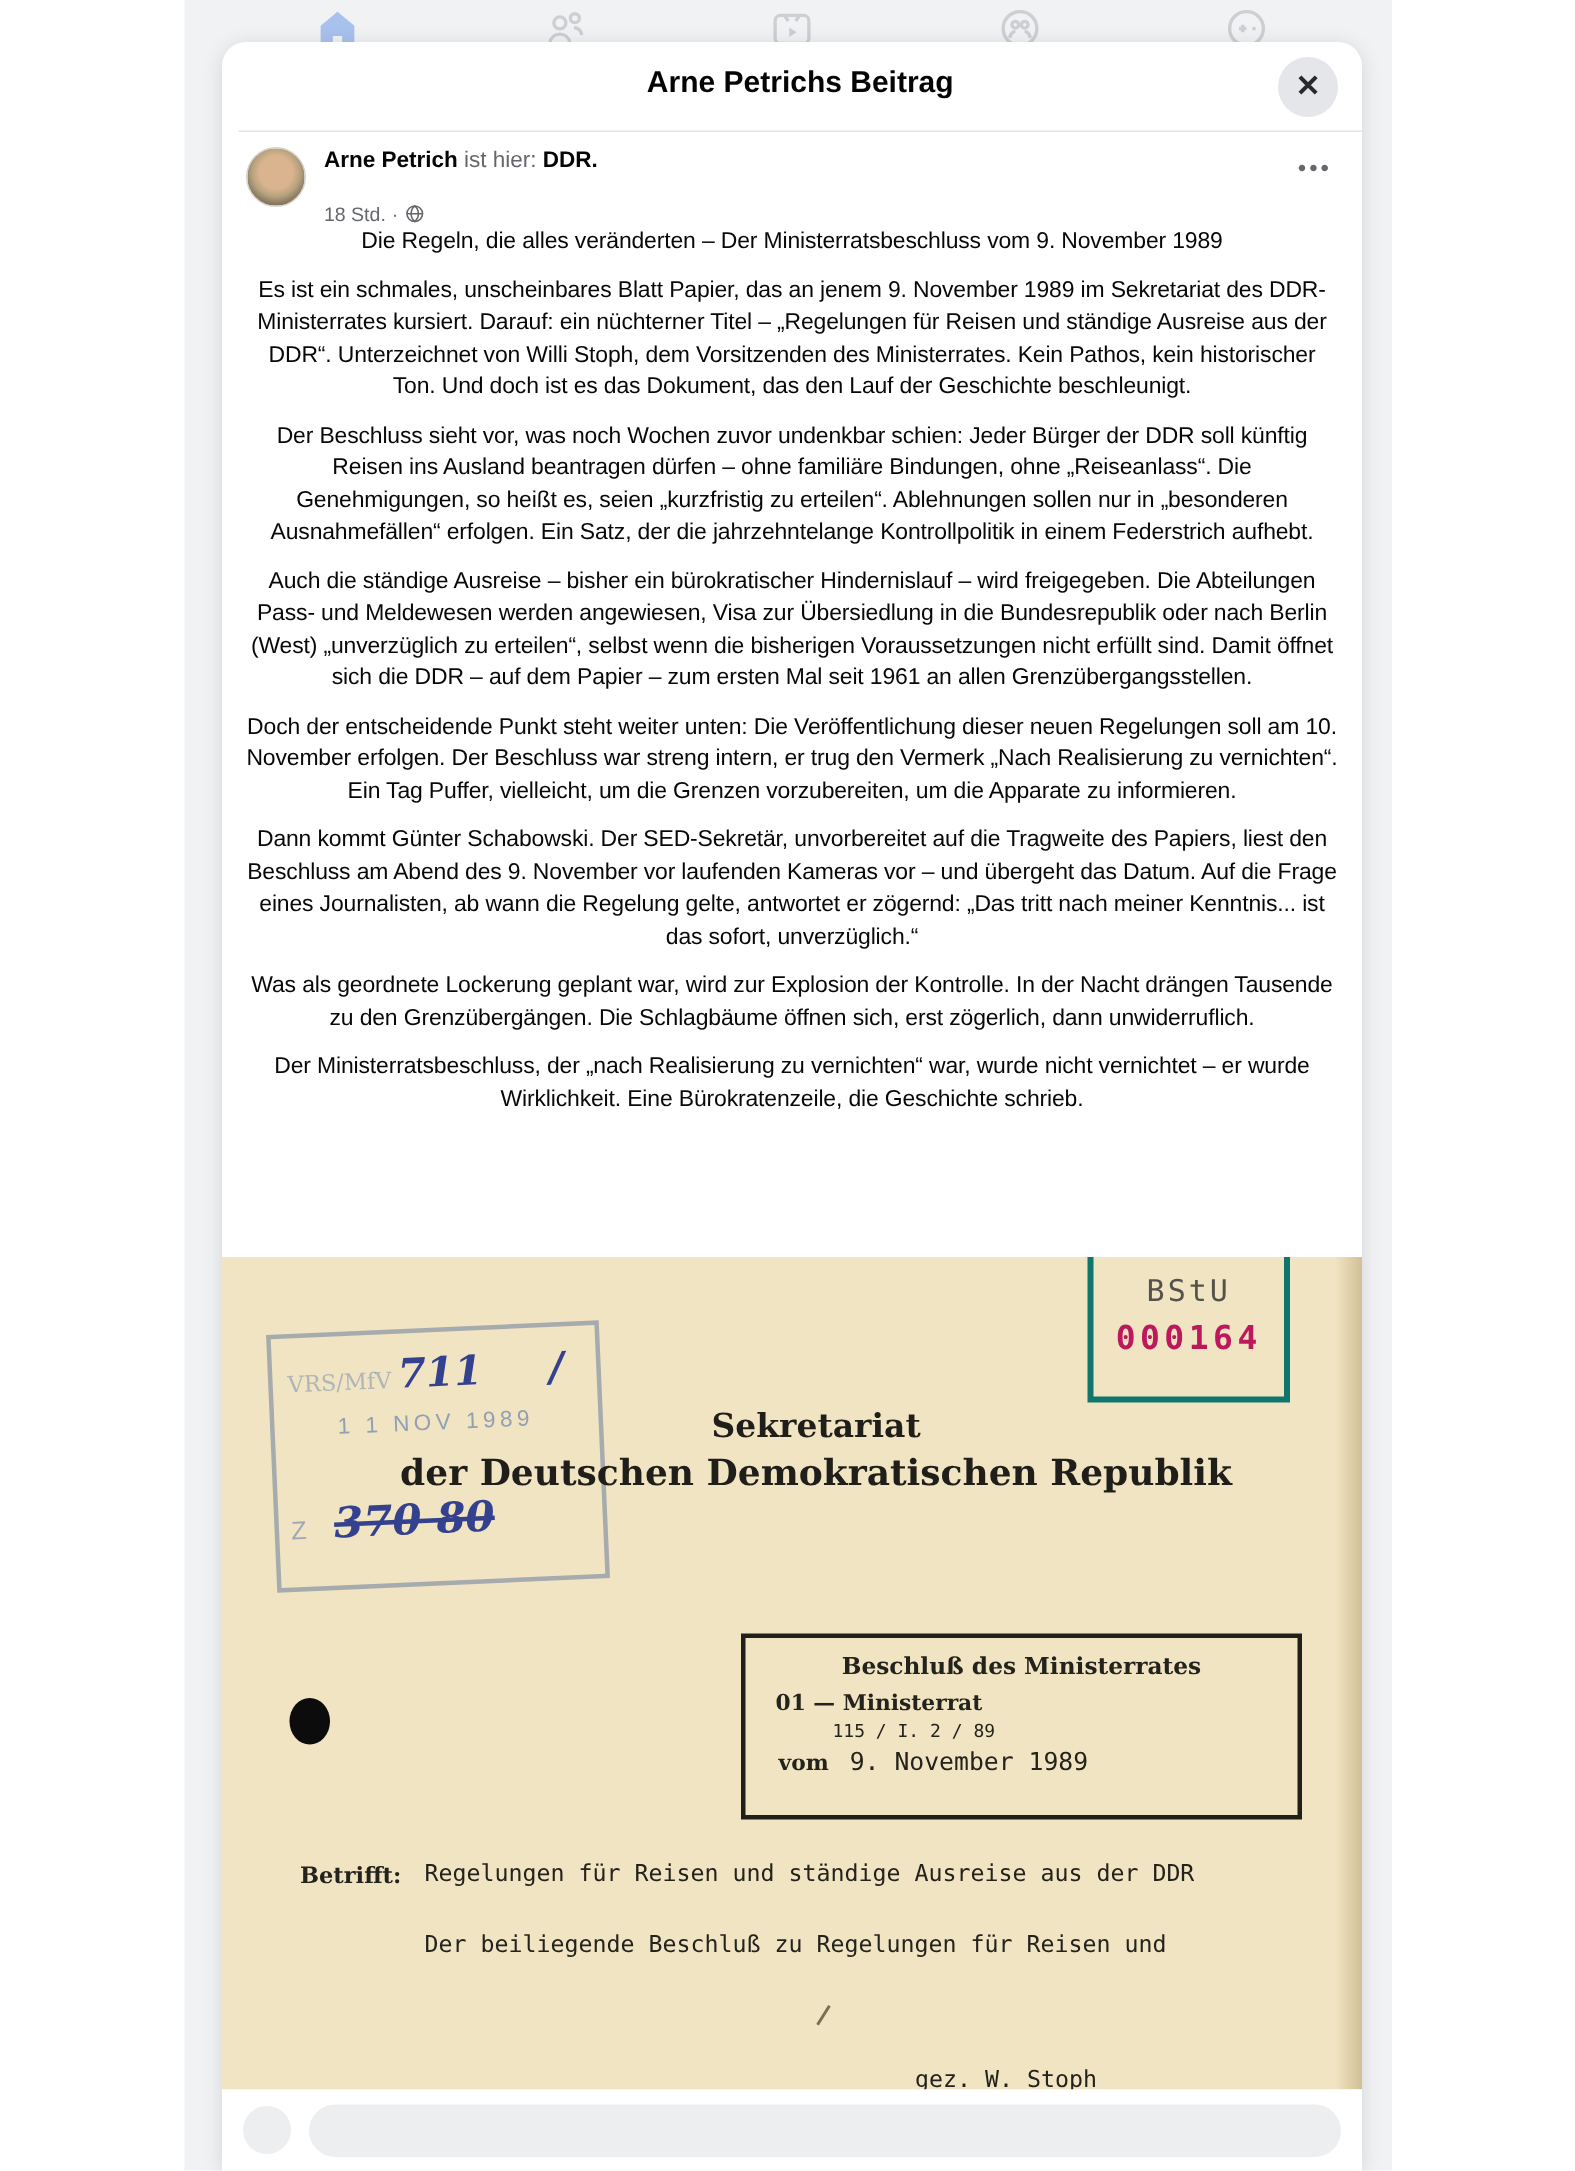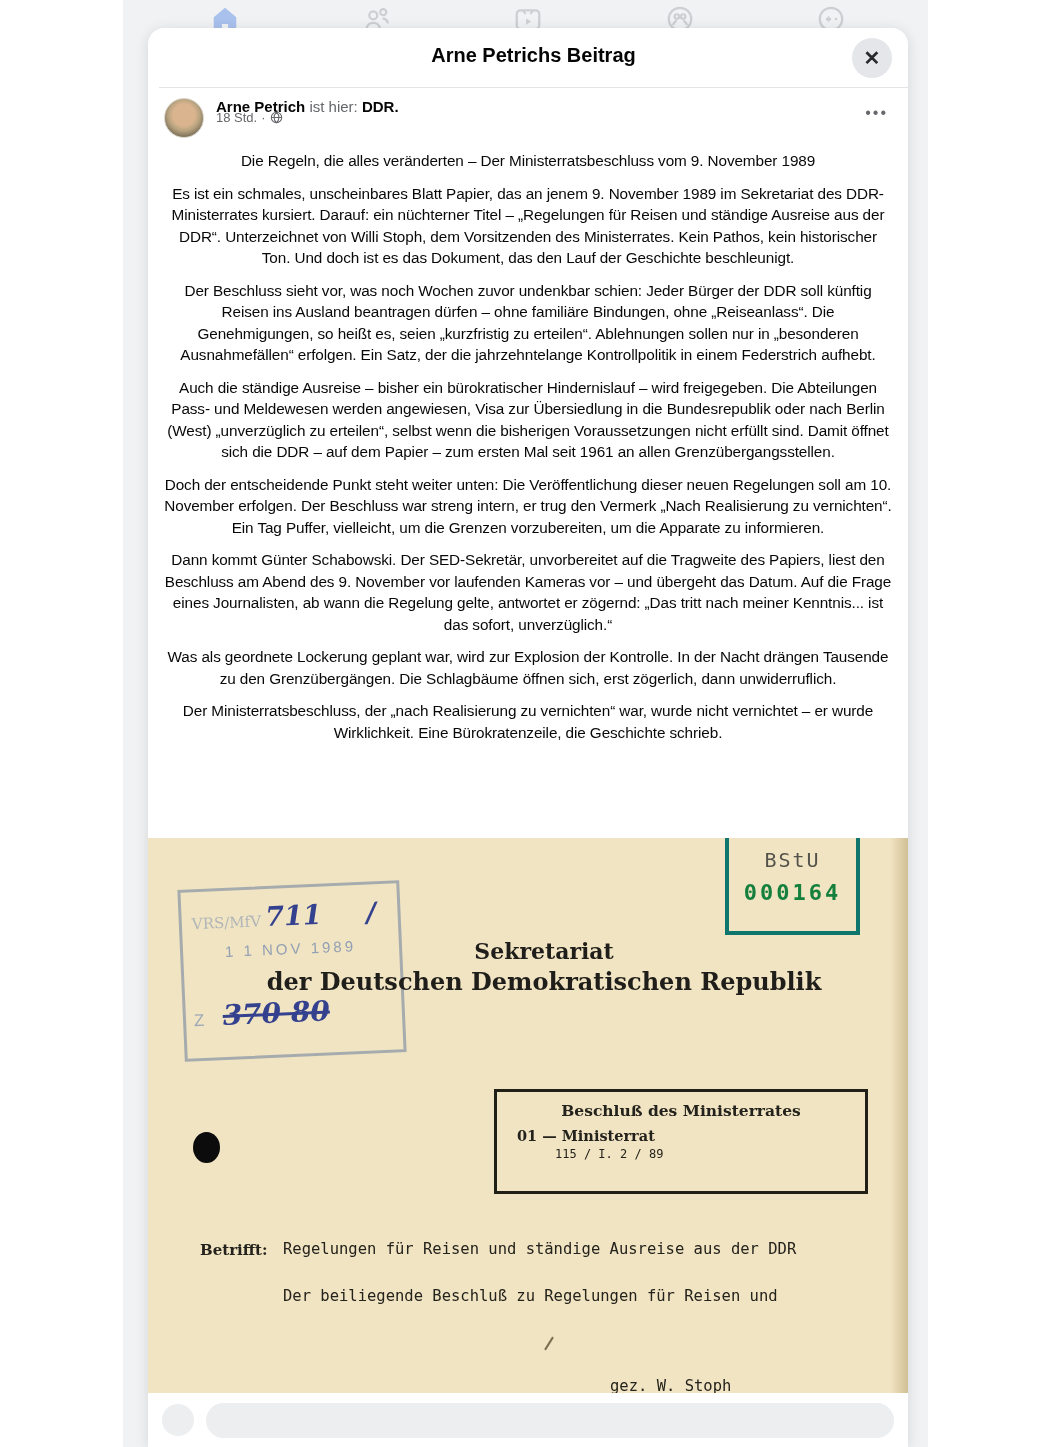--- a/index.html
+++ b/index.html
@@ -25,62 +25,62 @@
                border-radius:50%; background:#e4e6ea; border:none; cursor:pointer;
                font-size:20px; font-weight:700; color:#27292d; line-height:40px; text-align:center; }
 
   .post-header { position:absolute; top:68px; left:16px; right:16px; height:48px; }
   .avatar { position:absolute; left:0; top:2px; width:40px; height:40px; border-radius:50%;
             background:radial-gradient(circle at 50% 42%, #d9b48f 0 38%, #b7a27e 55%, #8c7d63 70%, #5a5246 100%);
             border:1px solid #d8d4cc; }
   .name-line { position:absolute; left:52px; top:2px; font-size:15px; color:#050505; }
   .name-line .bold { font-weight:700; }
   .name-line .muted { color:#65676b; }
-  .meta-line { position:absolute; left:52px; top:14px; font-size:13px; color:#65676b;
+  .meta-line { position:absolute; left:52px; top:39px; font-size:13px; color:#65676b;
                display:flex; align-items:center; gap:4px; }
   .more-btn { position:absolute; right:4px; top:8px; border:none; background:none;
               color:#65676b; font-size:16px; letter-spacing:2px; cursor:pointer; }
 
   .post-text { position:absolute; top:122px; left:16px; right:16px; height:688px;
                overflow:hidden; font-size:15.3px; line-height:21.5px; color:#080809;
                letter-spacing:-0.1px;text-align:center; }
   .post-text p { margin:0 0 11px 0; }
 
   
   .doc { position:absolute; top:810px; left:0; width:760px; height:555px;
          background:#f1e4c2; overflow:hidden; cursor:pointer; }
   .doc-edge { position:absolute; right:0; top:0; width:18px; height:100%;
               background:linear-gradient(90deg, rgba(195,175,125,0) 0%, rgba(170,148,95,.45) 100%); }
   .bstu-box { position:absolute; left:577px; top:-4px; width:135px; height:101px;
               border:4px solid #0f766e; }
   .bstu-label { margin-top:10px; text-align:center; font-family:"DejaVu Sans Mono", monospace;
                 font-size:20px; color:#54534b; letter-spacing:2px; }
   .bstu-number { margin-top:8px; text-align:center; font-family:"DejaVu Sans Mono", monospace;
-                 font-size:22px; font-weight:700; color:#15803d; letter-spacing:3px; }
+                 font-size:22px; font-weight:700; color:#be185d; letter-spacing:3px; }
 
   .blue-stamp { position:absolute; left:33px; top:47px; width:222px; height:172px;
                 border:3px solid rgba(104,124,158,.55); transform:rotate(-2.5deg);
                 color:#34418e; }
   .stamp-l1 { position:absolute; left:10px; top:12px; white-space:nowrap; }
   .stamp-faint { font-family:"DejaVu Serif", serif; font-size:15px; color:rgba(122,143,176,.55); }
   .hand { font-family:"DejaVu Serif", serif; font-style:italic; font-weight:700;
           color:#34418e; font-size:27px; }
   .stamp-date { position:absolute; left:42px; top:52px; font-size:15px; letter-spacing:3px;
                 color:rgba(122,143,176,.8); white-space:nowrap; }
   .stamp-l3 { position:absolute; left:8px; top:108px; white-space:nowrap; }
   .stamp-z { font-size:17px; color:rgba(122,143,176,.7); margin-right:14px; }
   .struck { text-decoration:line-through; text-decoration-thickness:2.5px; }
 
   .letterhead { position:absolute; left:0; top:100px; width:100%; text-align:center;
                 transform:translateX(16px); font-family:"DejaVu Serif", serif;
                 font-weight:700; color:#201e1a; }
   .letterhead .l1 { font-size:22px; }
   .letterhead .l2 { font-size:24px; margin-top:3px; }
 
-  .decision-box { position:absolute; left:346px; top:251px; width:374px; height:105px;
+  .decision-box { position:absolute; left:346px; top:251px; width:374px; height:124px;
                   border:3px solid #201f18; color:#24221c; }
   .decision-title { text-align:center; margin-top:9px; font-family:"DejaVu Serif", serif;
                     font-weight:700; font-size:15.5px; }
   .decision-dept { margin:7px 0 0 20px; font-family:"DejaVu Serif", serif;
                    font-weight:700; font-size:14.5px; }
   .decision-number { margin:3px 0 0 58px; font-family:"DejaVu Sans Mono", monospace;
                      font-size:12px; }
   .decision-date { margin:4px 0 0 22px; font-family:"DejaVu Serif", serif;
                    font-weight:700; font-size:14.5px; }
   .decision-date .mono { font-family:"DejaVu Sans Mono", monospace; font-weight:400;
@@ -218,20 +218,23 @@
 
     <div class="letterhead">
       <div class="l1">Sekretariat</div>
       <div class="l2">der Deutschen Demokratischen Republik</div>
     </div>
 
     <div class="decision-box">
       <div class="decision-title">Beschluß des Ministerrates</div>
       <div class="decision-dept">01 — Ministerrat</div>
       <div class="decision-number">115 / I. 2 / 89</div>
+      <div class="decision-date">
+        <span>vom</span><span class="mono">9. November 1989</span>
+      </div>
     </div>
 
     <div class="punch-hole"></div>
 
     <div class="subject-row">
       <span class="subject-label">Betrifft:</span>
       <span class="subject-text">Regelungen für Reisen und ständige Ausreise aus der DDR</span>
     </div>
 
     <div class="doc-body">

